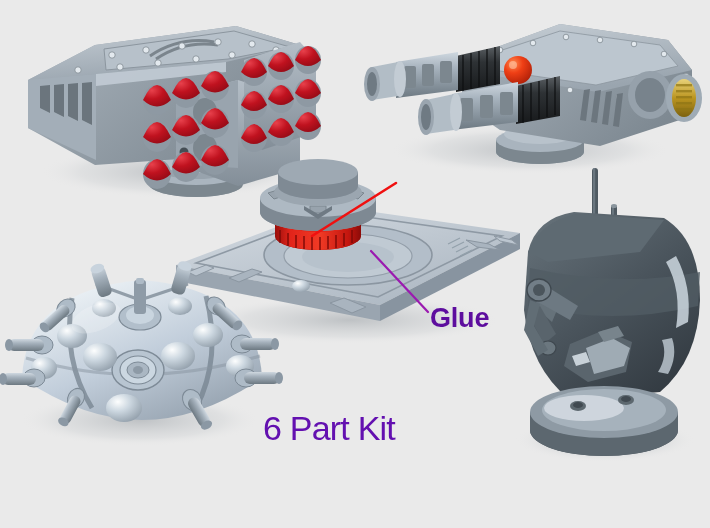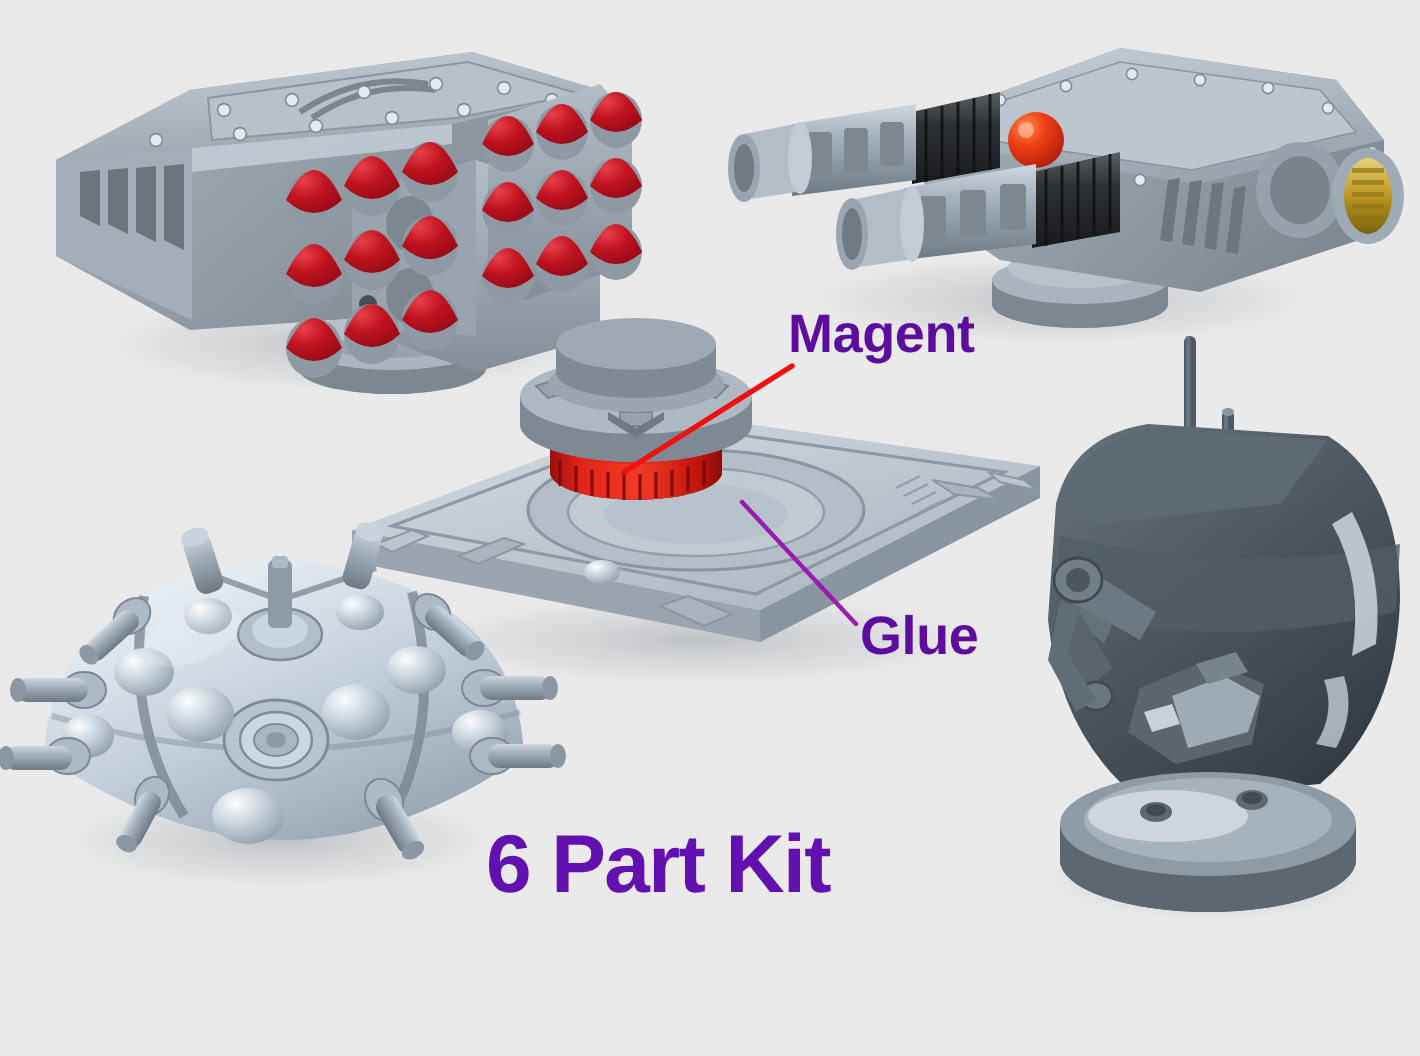--- a/index.html
+++ b/index.html
@@ -29,21 +29,21 @@
   }
   #label-glue {
     left: 430px; top: 303px;
     font-size: 27px; font-weight: bold;
     color: #5d0d9e;
     letter-spacing: -0.2px;
   }
   #title-kit {
     left: 0; top: 409px; width: 658px;
     text-align: center;
-    font-size: 41px; font-weight: bold;
+    font-size: 34px; font-weight: normal;
     color: #6310b0;
     letter-spacing: -0.8px;
   }
   #subtitle-kit {
     left: 0; top: 472px; width: 710px;
     text-align: center;
     font-size: 23px;
     color: #5d0d9e;
     letter-spacing: -0.2px;
   }
@@ -582,20 +582,19 @@
         <ellipse cx="626" cy="399" rx="5" ry="3" fill="#414a51"></ellipse>
       </g>
     </g>
 
     <g>
       <line x1="396" y1="183" x2="312" y2="236" stroke="#f01010" stroke-width="2.6" stroke-linecap="round"></line>
       <line x1="428" y1="312" x2="371" y2="251" stroke="#9b1ab0" stroke-width="2.2" stroke-linecap="round"></line>
     </g>
   </svg>
 
-  <div class="lbl" id="label-magent">Magent</div>
 
   <div class="lbl" id="label-glue">Glue</div>
 
   <div class="lbl" id="title-kit">6 Part Kit</div>
 
 
 </div>
 
 </body></html>

